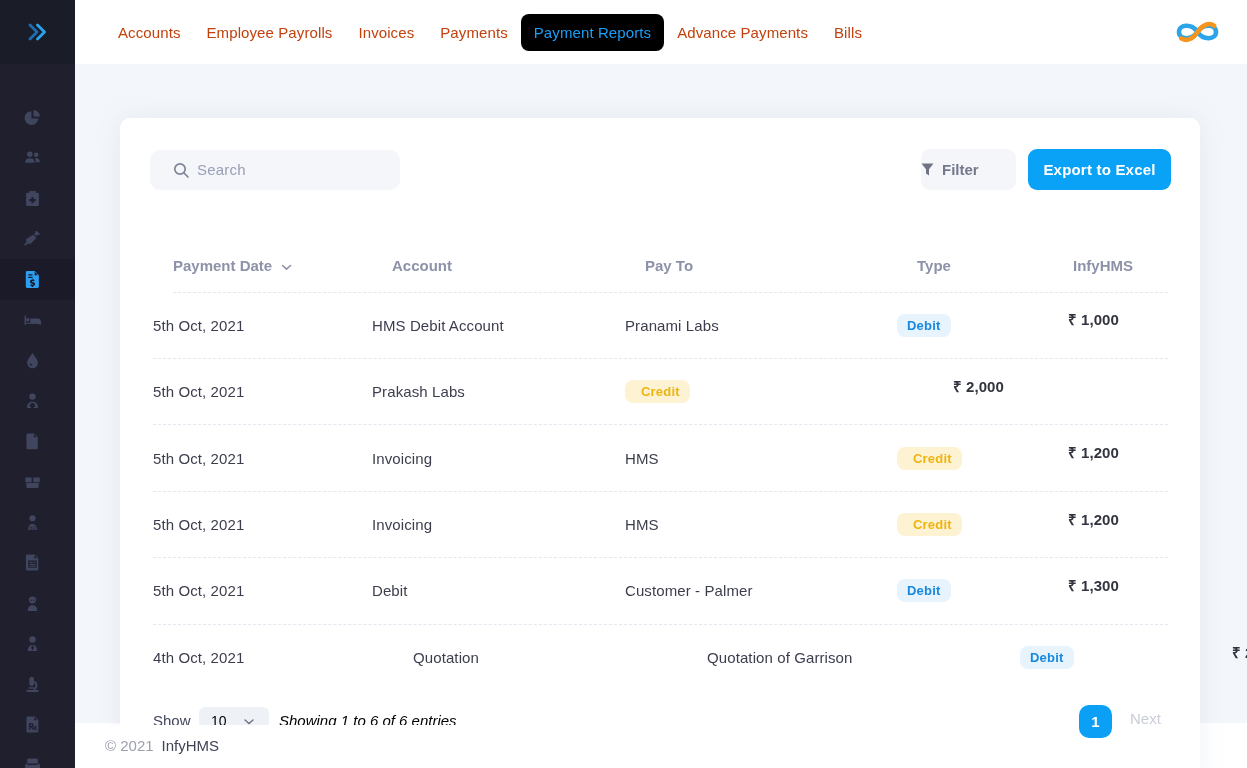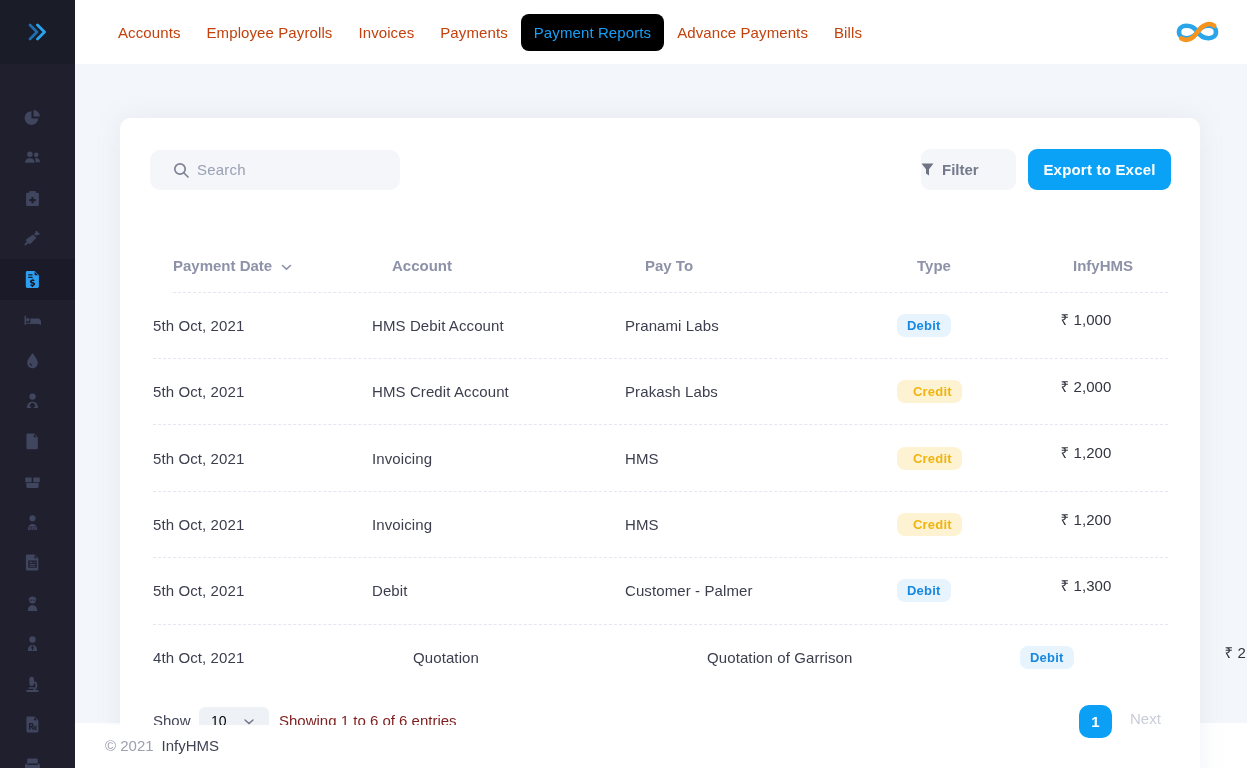--- a/index.html
+++ b/index.html
@@ -48,37 +48,37 @@
   justify-content:center; color:#fff; font-size:15px; font-weight:600;
   letter-spacing:0.2px;text-align:right; }
 
 
 .tbl { position:absolute; left:33px; top:122px; width:1015px; }
 .trow { display:grid; grid-template-columns:219px 253px 272px 156px 115px;
   align-items:center; border-bottom:1px dashed #e3e7ef; }
 .trow.body:last-child { border-bottom:none;gap:41px; }
 .trow.head { height:52.7px; color:#8d92a8; font-weight:600; font-size:15px;margin-left:20px; }
 .trow.body { height:66.4px; color:#3c3e4e; font-size:15px; letter-spacing:0.1px; }
-.amt { text-align:center; padding-right:49px; font-weight:400; color:#32343f;
+.amt { text-align:right; padding-right:49px; font-weight:700; color:#32343f;
   transform:translateY(-6px); }
 .badge { display:inline-block; font-size:13px; font-weight:700; border-radius:8px;
   padding:4px 10px; letter-spacing:0.2px; }
 .badge.debit { background:#e7f3fd; color:#1789e0; }
 .badge.credit { background:#fdf3d3; color:#f0b411;padding-left:16px; }
 .sortarrow { display:inline-block; margin-left:9px; }
 
 
 .tfoot { position:absolute; left:33px; top:578px; width:1015px; height:40px;
   font-size:15px; color:#42455a; }
 .show-lbl { position:absolute; left:0; top:16px; }
 .show-dd { position:absolute; left:46px; top:11px; width:70px; height:30px;
   background:#eef1f6; border-radius:6px; color:#000000;text-align:right; }
 .show-dd span { position:absolute; left:12px; top:6px; font-size:14px; }
 .show-dd svg { position:absolute; right:15px; top:12px; }
-.showing { position:absolute; left:126px; top:16px; font-weight:500; color:#7f1d1d; }
+.showing { position:absolute; left:126px; top:16px; font-weight:500; color:#000000;font-style:italic; }
 .pg-prev { position:absolute; left:850px; top:14px; color:#c9cdd8; font-weight:500;margin-top:48px; }
 .pg-one { position:absolute; left:926px; top:9px; line-height:33px; width:33px; height:33px;
   background:#0b9ff5; color:#fff; border-radius:10px; text-align:center; font-weight:600; font-size:15px; z-index:60; }
 .pg-next { position:absolute; left:977px; top:14px; color:#c9cdd8; font-weight:500; }
 
 
 .footer { position:fixed; left:75px; top:725px; width:1084px; height:43px;
   background:#fff; z-index:50; font-size:15px; }
 .footer .inner { position:absolute; left:30px; top:12px; }
 .footer .c { color:#9ca0af; }
@@ -116,21 +116,20 @@
       </div>
       <div class="trow body">
         <div>5th Oct, 2021</div>
           <div>HMS Debit Account</div>
           <div>Pranami Labs</div>
         <div><span class="badge debit">Debit</span></div>
           <div class="amt">₹ 1,000</div>
       </div>
       <div class="trow body">
         <div>5th Oct, 2021</div>
-          <div>HMS Credit Account</div>
           <div>Prakash Labs</div>
         <div><span class="badge credit">Credit</span></div>
           <div class="amt">₹ 2,000</div>
       </div>
       <div class="trow body">
         <div>5th Oct, 2021</div>
           <div>Invoicing</div>
           <div>HMS</div>
         <div><span class="badge credit">Credit</span></div>
           <div class="amt">₹ 1,200</div>

